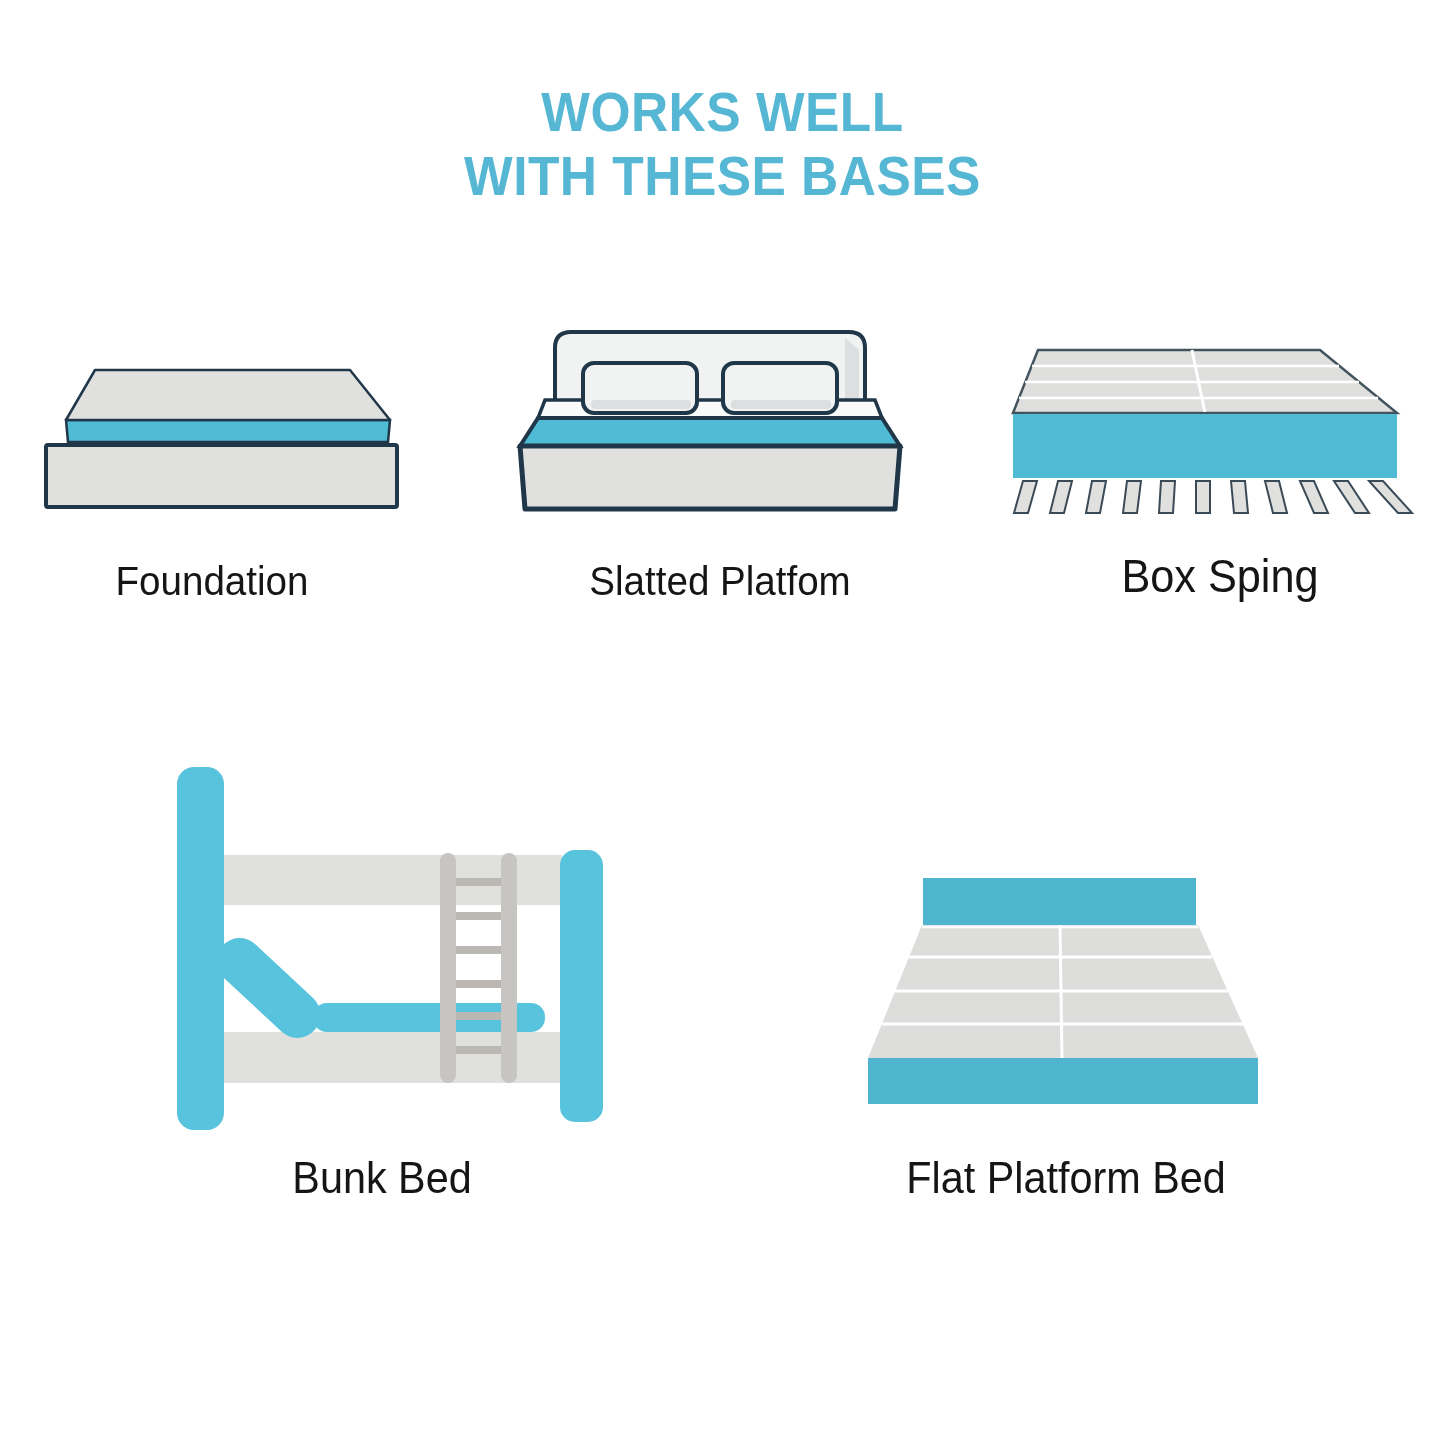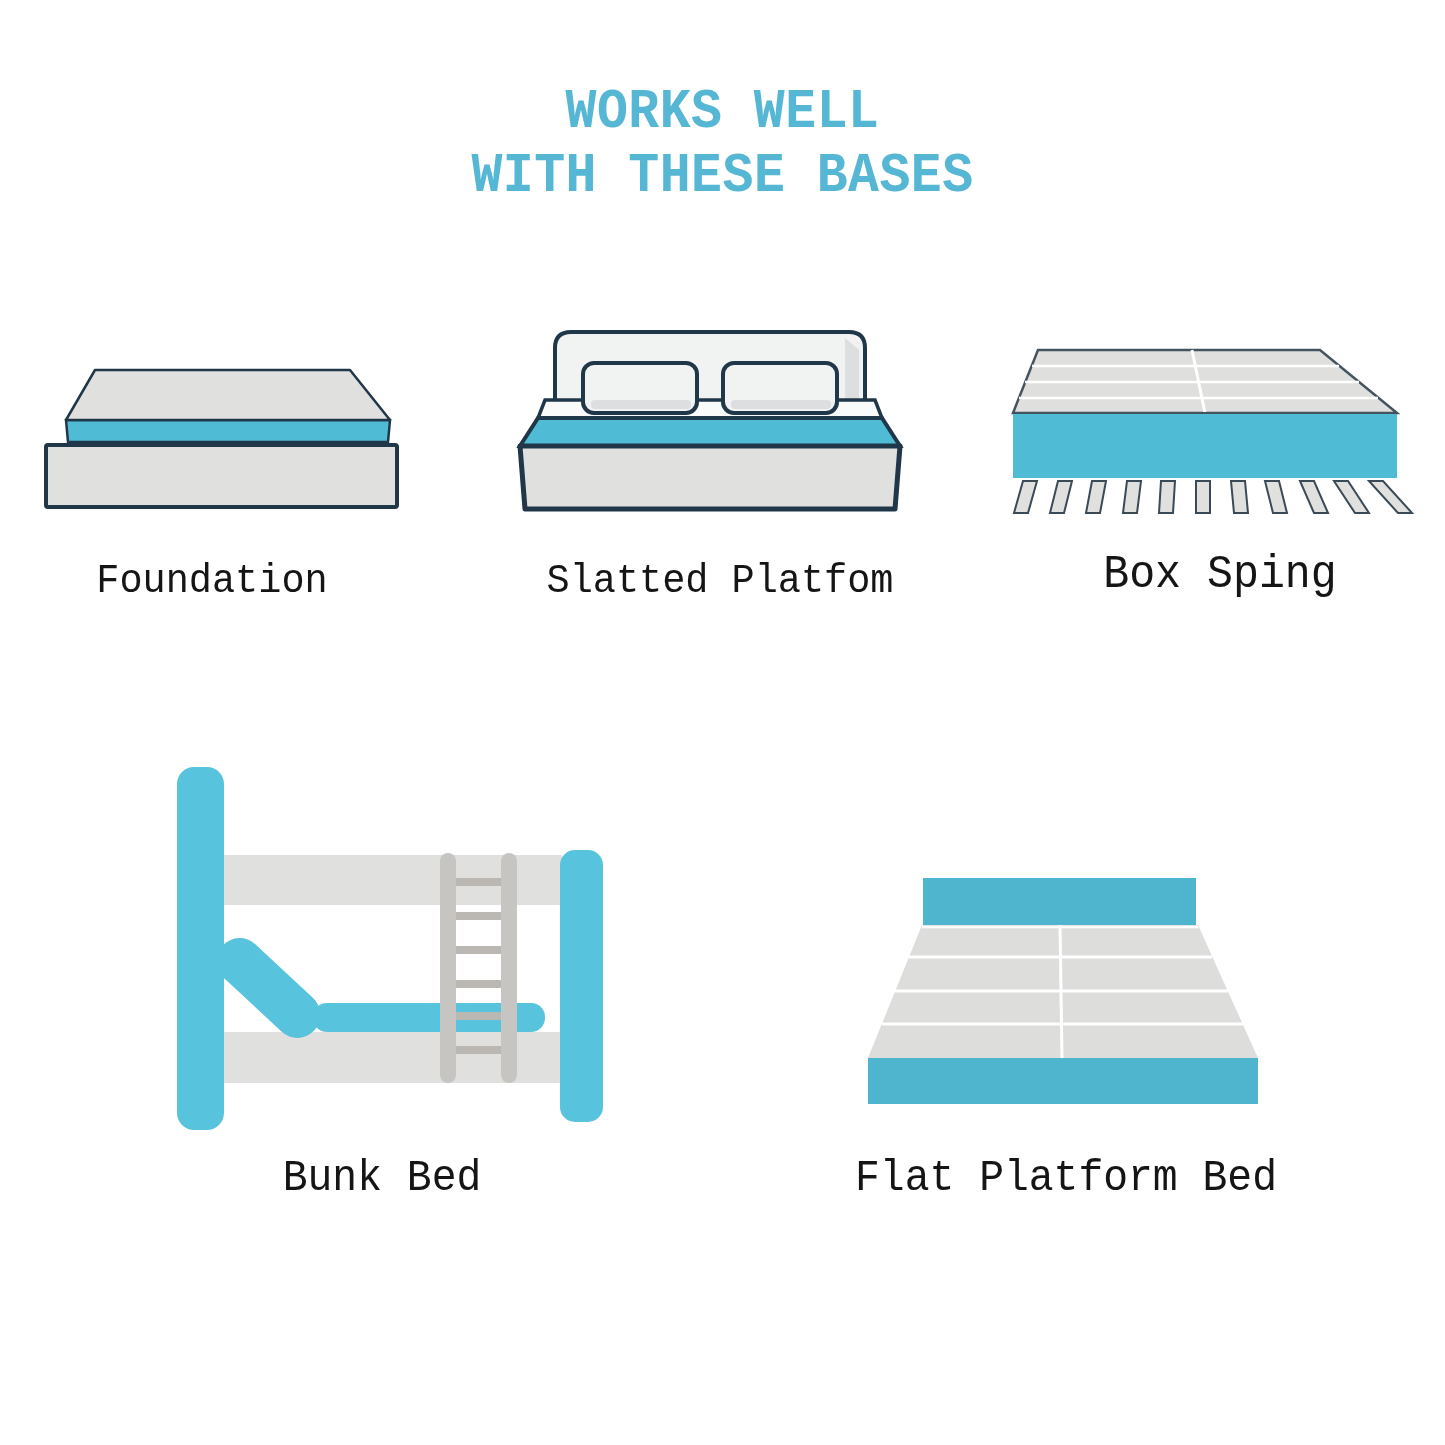--- a/index.html
+++ b/index.html
@@ -1,21 +1,21 @@
 <!DOCTYPE html>
 <html style="--title: #55B7D4; --label: #151515; --teal: #4FBBD5; --teal-light: #58C3DC; --teal-mid: #4FB4CD; --outline: #20374A; --gray: #E0E0DF; --gray-light: #F1F2F2; --ladder: #C7C5C1; --rung: #BBB8B4;"><head>
 <meta charset="utf-8">
 <style>
   html,body { margin:0; padding:0; background:#ffffff; }
   .canvas {
     position:relative;
     width:1445px; height:1445px;
     background:#ffffff;
     overflow:hidden;
-    font-family:Liberation Mono, monospace;
+    font-family:Liberation Sans, sans-serif;
   }
   .title {
     position:absolute; top:80px; left:0; width:100%;
     text-align:center;
     color:var(--title);
     font-weight:bold;
     font-size:56px;
     line-height:1.15;
     letter-spacing:0.5px;
   }

